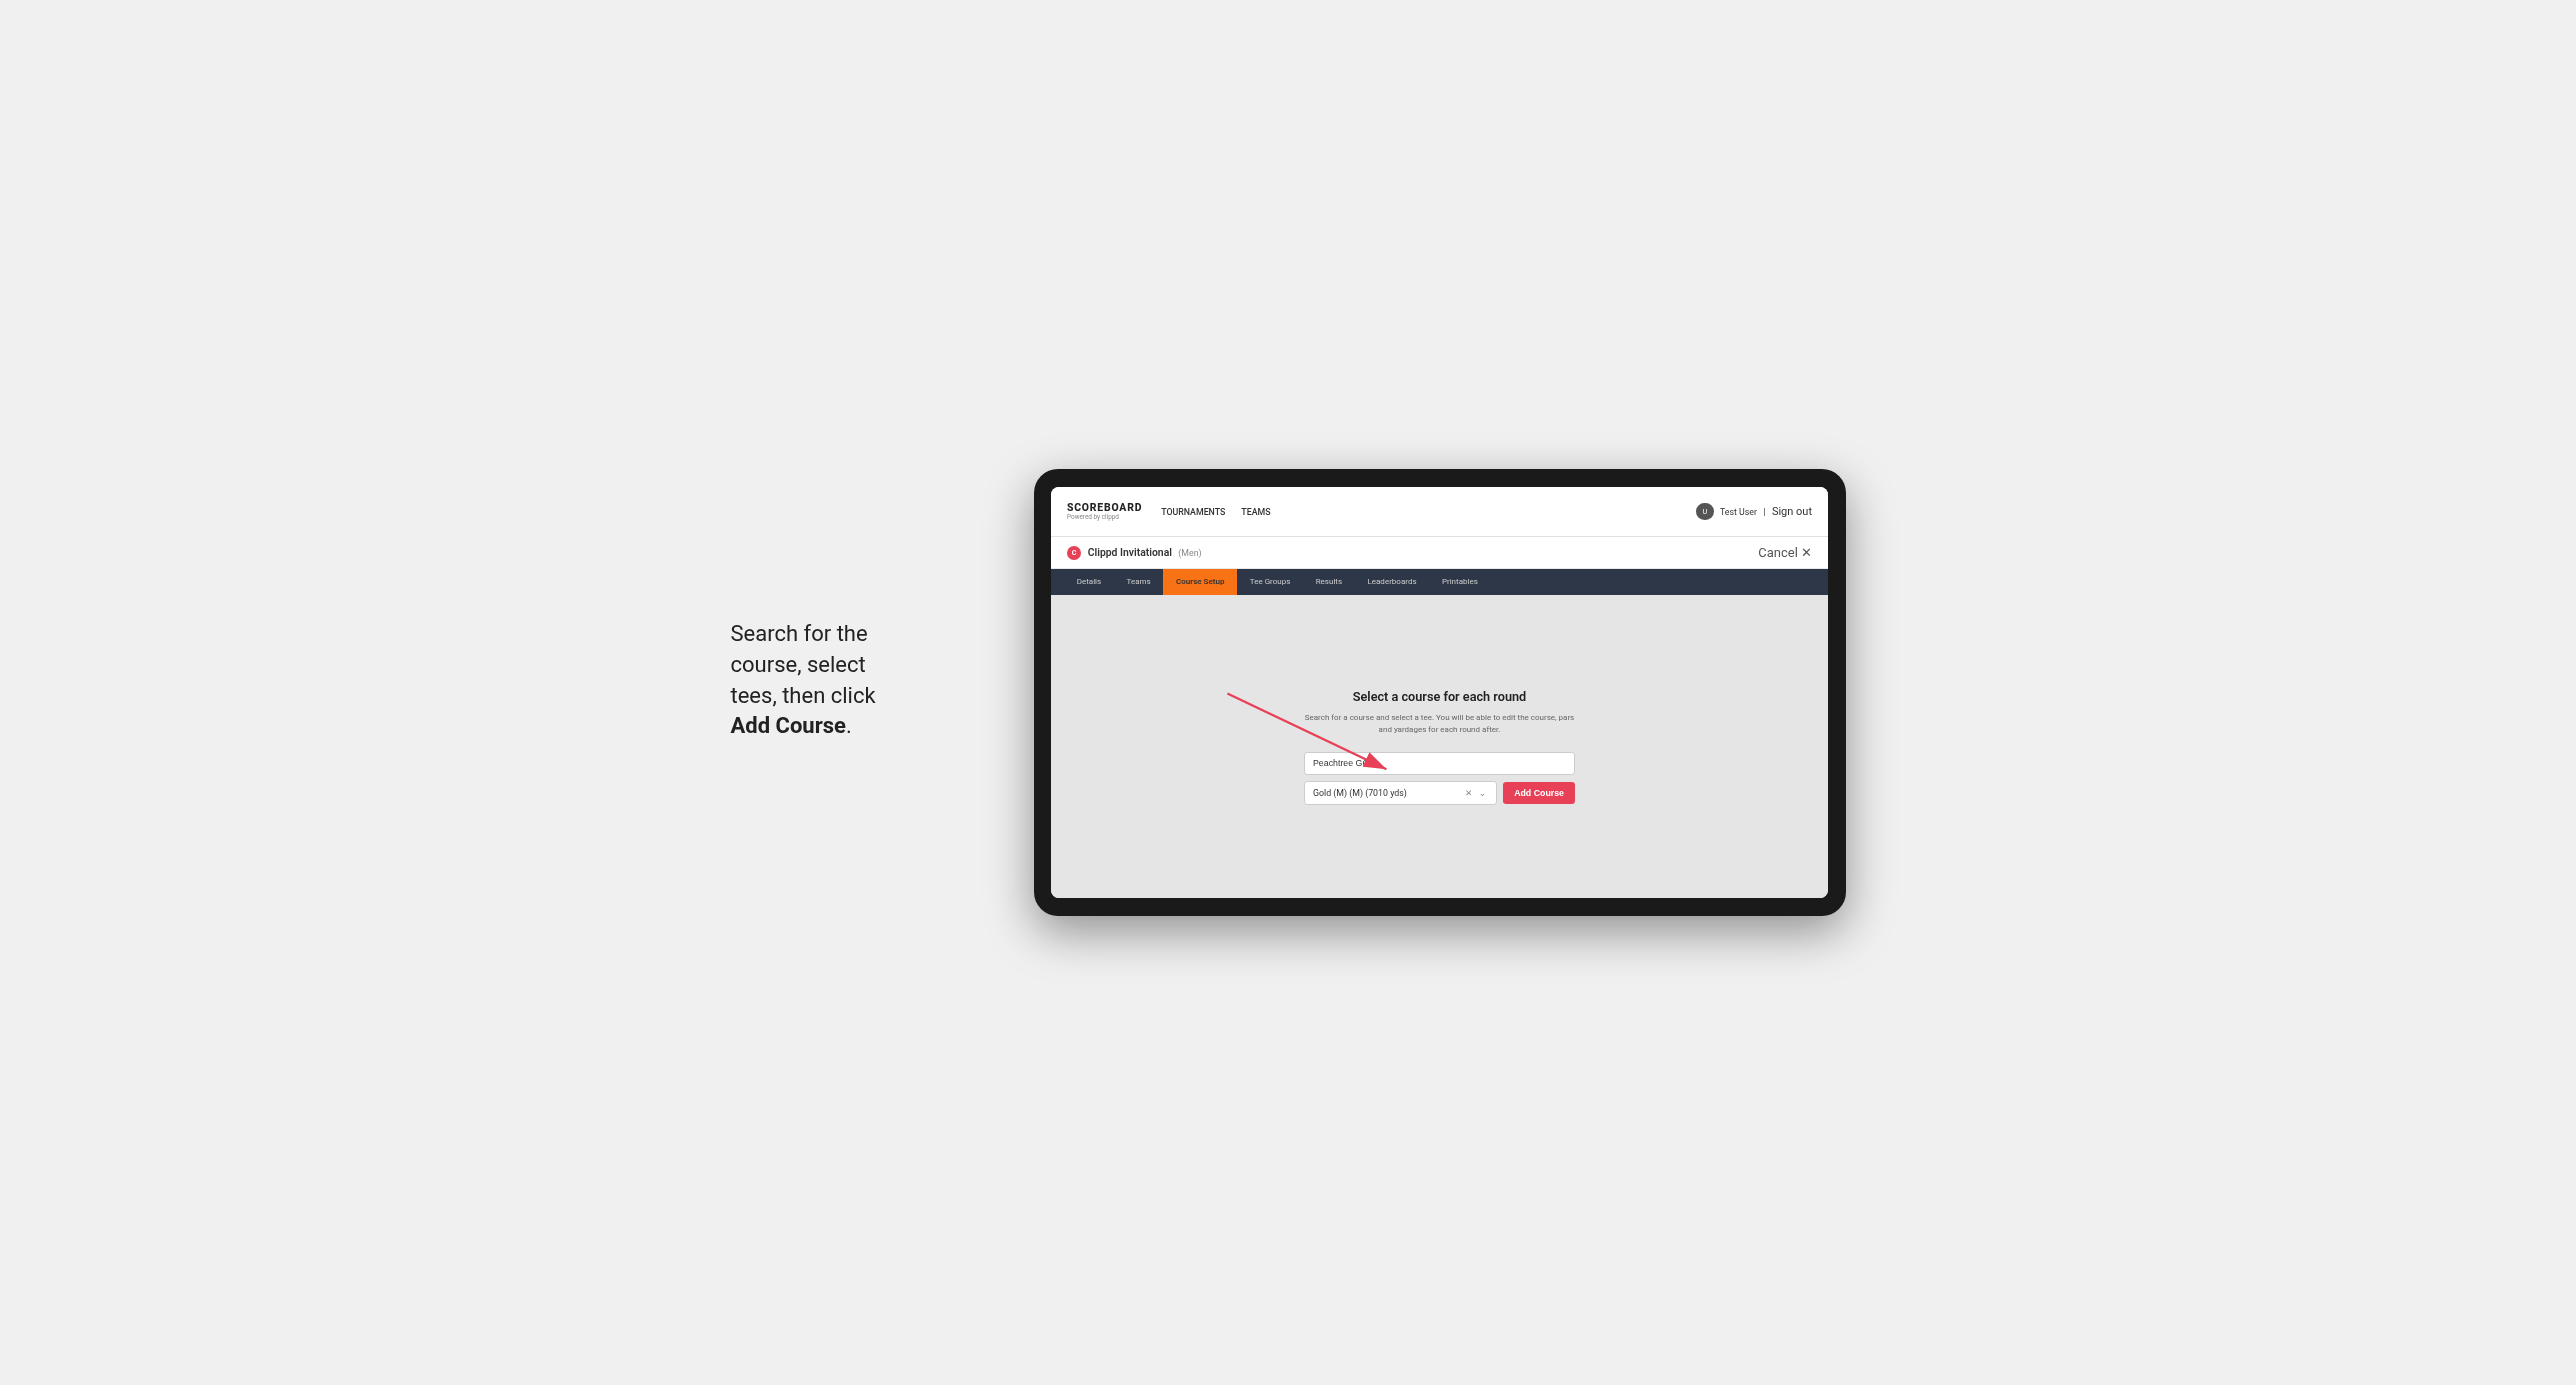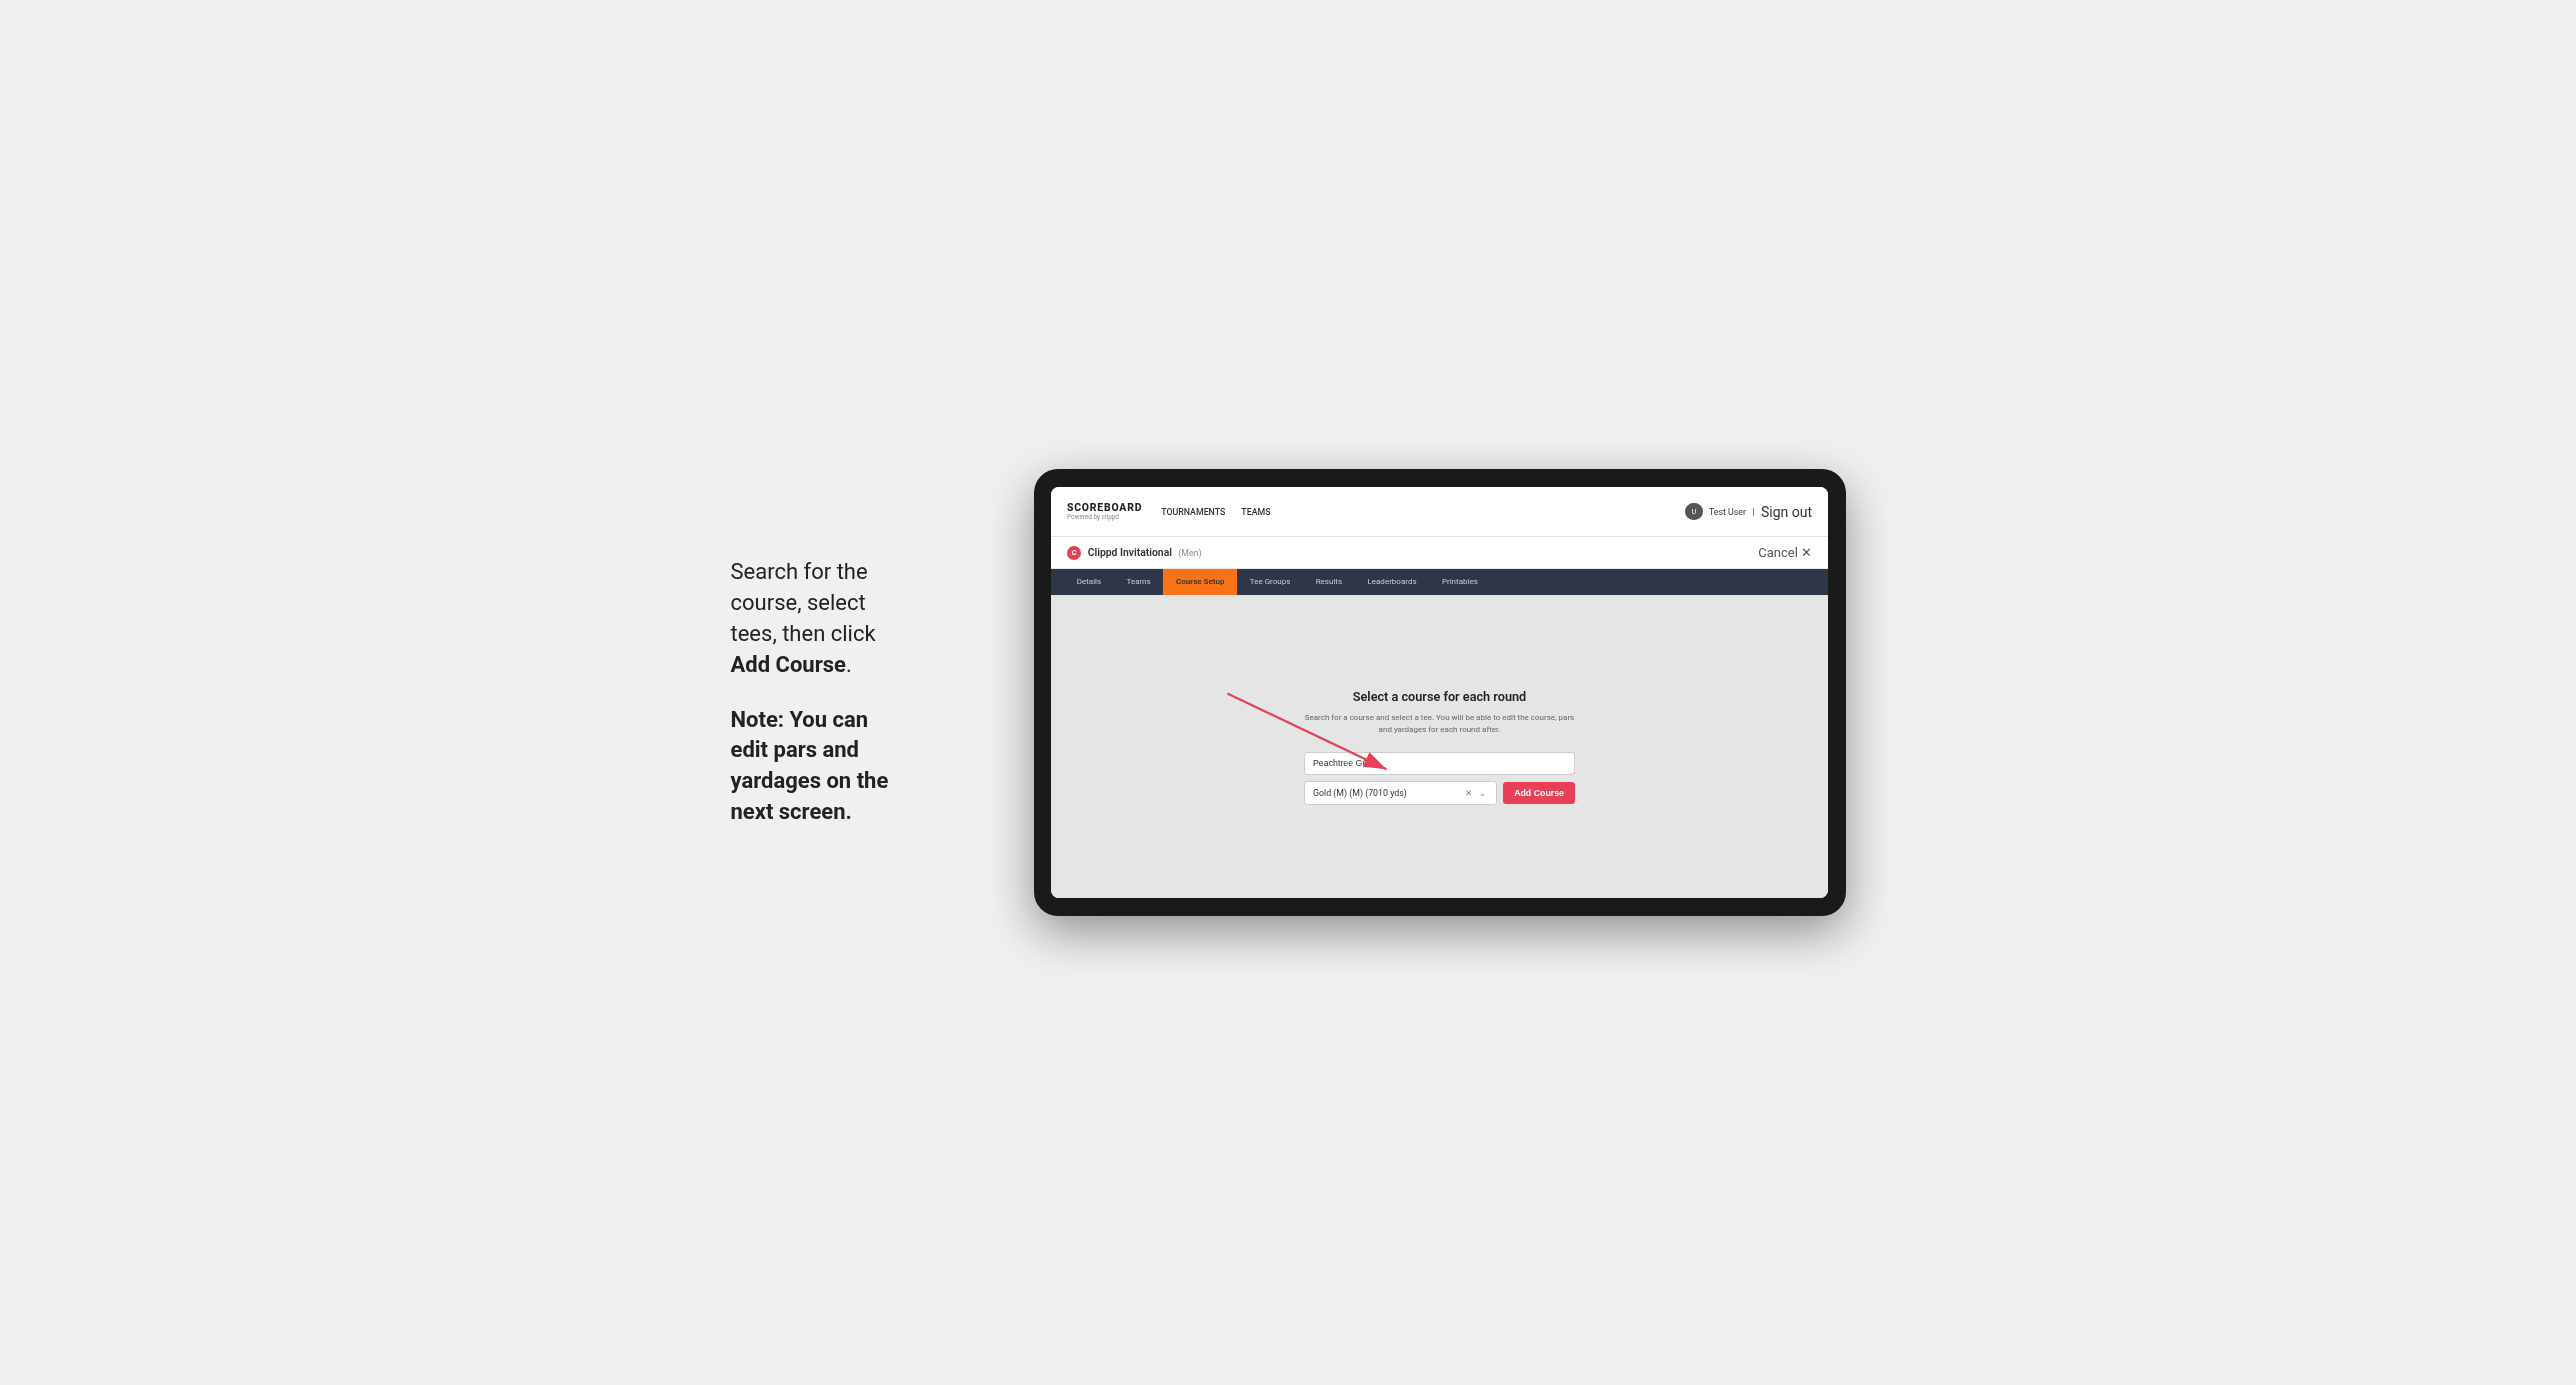--- a/index.html
+++ b/index.html
@@ -278,26 +278,20 @@
   </style>
 </head>
 <body>
 
 <div class="page-wrapper">
 
   <div class="instructions">
     <div class="normal-text">
       Search for the<br>course, select<br>tees, then click<br>
       <span class="bold-text">Add Course</span><span>.</span>
-    </div>
-    <div class="bold-text">
-      <span>Note: You can</span><br>
-      <span>edit pars and</span><br>
-      <span>yardages on the</span><br>
-      <span>next screen.</span>
     </div>
   </div>
 
   <div class="tablet-frame">
     <div class="tablet-screen">
 
       <div class="navbar">
         <div class="navbar-left">
           <div class="logo-area">
             <span class="logo-title">SCOREBOARD</span>
@@ -305,21 +299,21 @@
           </div>
           <div class="nav-links">
             <a class="nav-link">TOURNAMENTS</a>
             <a class="nav-link">TEAMS</a>
           </div>
         </div>
         <div class="navbar-right">
           <div class="user-avatar">U</div>
           <span>Test User</span>
           <span>|</span>
-          <a style="font-size:14px;color:#333;text-decoration:none;">Sign out</a>
+          <a style="font-size:11px;color:#333;text-decoration:none;">Sign out</a>
         </div>
       </div>
 
       <div class="tournament-header">
         <div class="tournament-title">
           <div class="tournament-icon">C</div>
           <span>Clippd Invitational</span>
           <span class="tournament-sub">(Men)</span>
         </div>
         <div class="cancel-btn">

